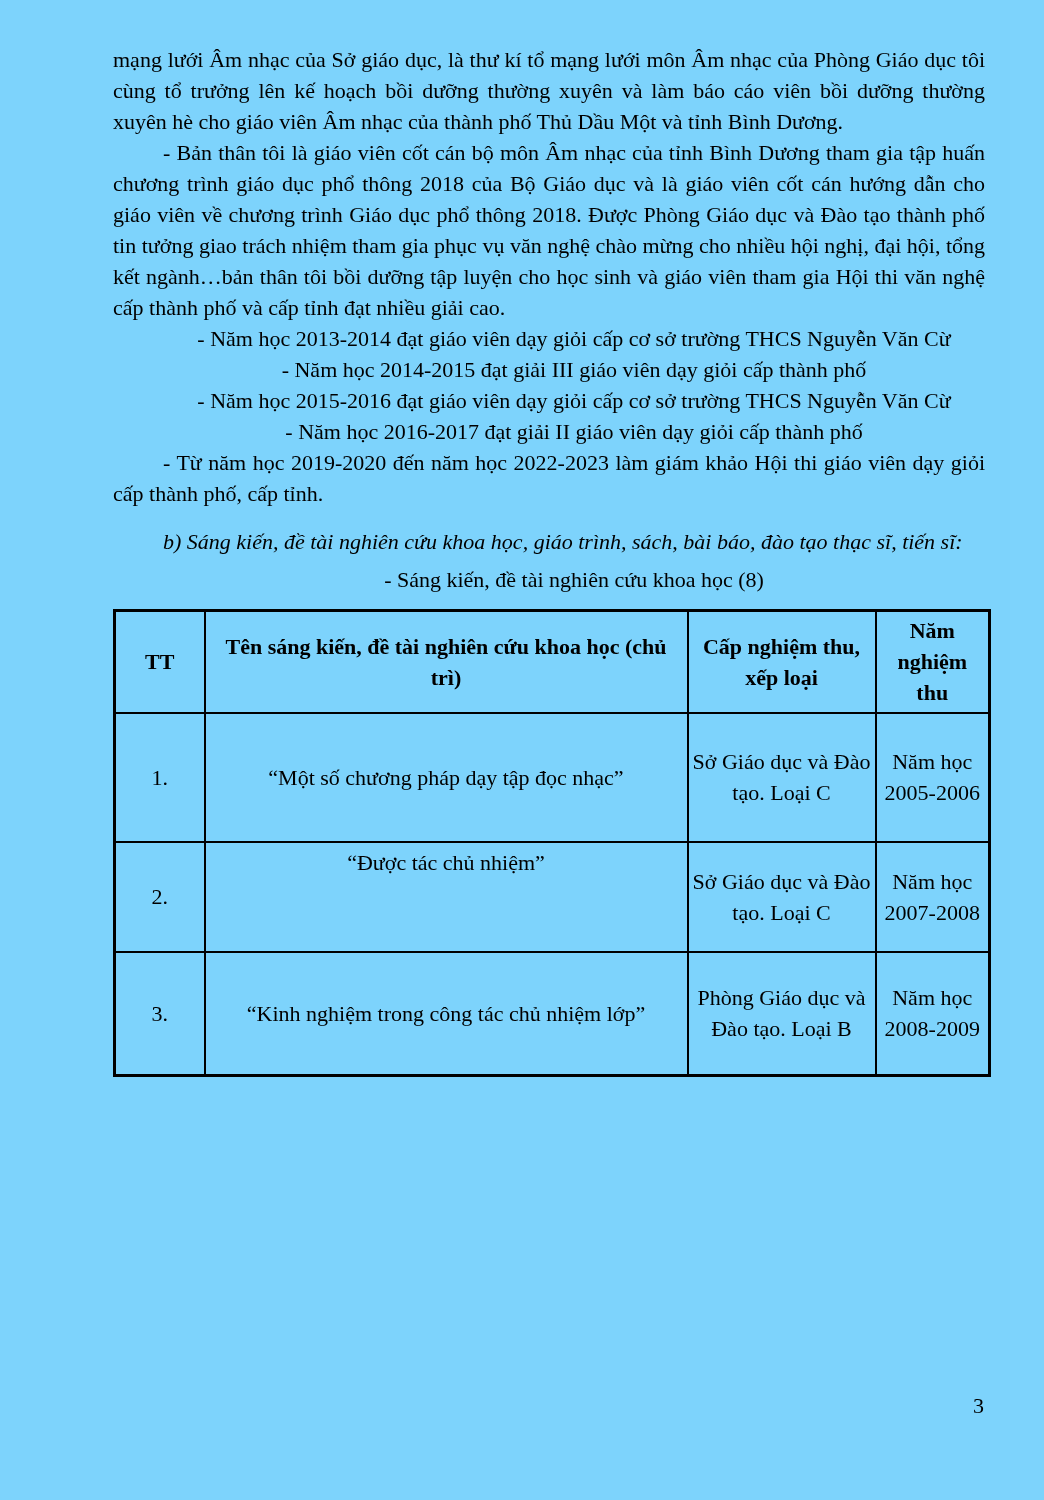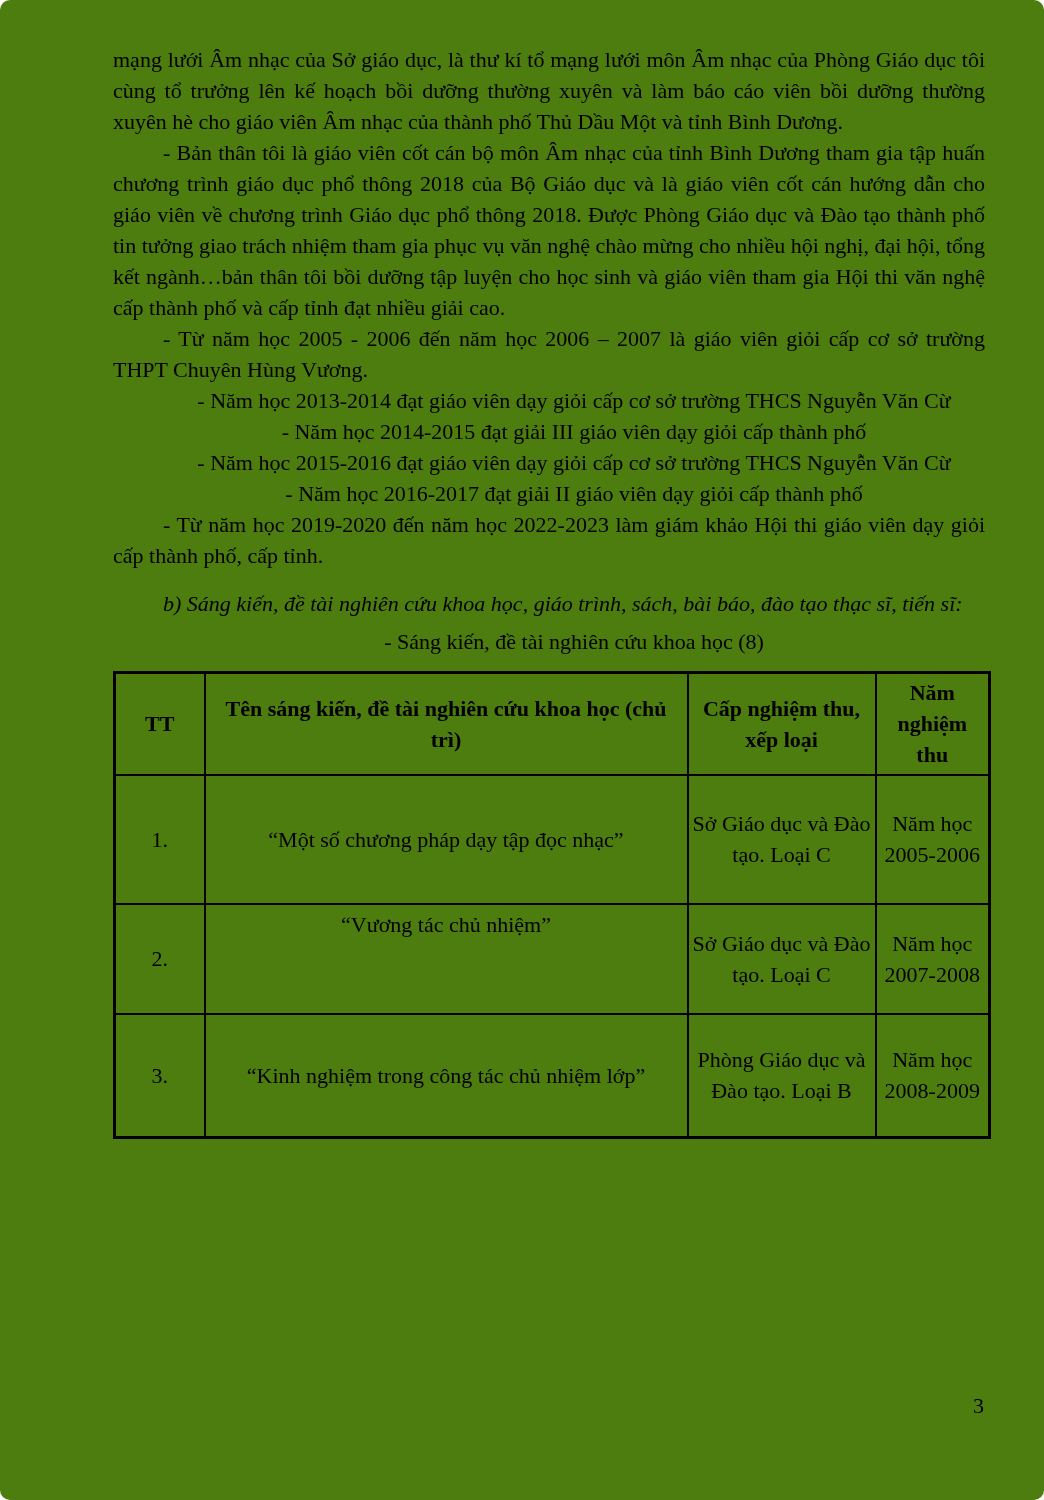--- a/index.html
+++ b/index.html
@@ -1,27 +1,26 @@
 <!DOCTYPE html>
 <html><head>
 <meta charset="utf-8">
 <style>
   * { margin: 0; padding: 0; box-sizing: border-box; }
   html, body { background: #ffffff; }
   .page {
     position: relative;
     width: 1044px;
     height: 1500px;
-    background: #4d7c0f;
+    background: #7dd3fc;
     color: #000000;
     font-family: "Liberation Serif", "DejaVu Serif", serif;
     font-size: 22px;
     line-height: 31px;
     overflow: hidden;
-    border-radius: 10px;
   }
   .content {
     padding: 44px 59px 0 113px;
   }
   p.para {
     text-align: justify;
     text-indent: 50px;
   }
   p.para-noindent {
     text-align: justify;
@@ -60,21 +59,20 @@
     font-size: 22px;
   }
 </style>
 </head>
 <body>
 
 <div class="page">
   <div class="content">
     <p class="para-noindent">mạng lưới Âm nhạc của Sở giáo dục, là thư kí tổ mạng lưới môn Âm nhạc của Phòng Giáo dục tôi cùng tổ trưởng lên kế hoạch bồi dưỡng thường xuyên và làm báo cáo viên bồi dưỡng thường xuyên hè cho giáo viên Âm nhạc của thành phố Thủ Dầu Một và tỉnh Bình Dương.</p>
     <p class="para">- Bản thân tôi là giáo viên cốt cán bộ môn Âm nhạc của tỉnh Bình Dương tham gia tập huấn chương trình giáo dục phổ thông 2018 của Bộ Giáo dục và là giáo viên cốt cán hướng dẫn cho giáo viên về chương trình Giáo dục phổ thông 2018. Được Phòng Giáo dục và Đào tạo thành phố tin tưởng giao trách nhiệm tham gia phục vụ văn nghệ chào mừng cho nhiều hội nghị, đại hội, tổng kết ngành…bản thân tôi bồi dưỡng tập luyện cho học sinh và giáo viên tham gia Hội thi văn nghệ cấp thành phố và cấp tỉnh đạt nhiều giải cao.</p>
-    <p class="para">- Từ năm học 2005 - 2006 đến năm học 2006 – 2007 là giáo viên giỏi cấp cơ sở trường THPT Chuyên Hùng Vương.</p>
     <p class="line">- Năm học 2013-2014 đạt giáo viên dạy giỏi cấp cơ sở trường THCS Nguyễn Văn Cừ</p>
     <p class="line">- Năm học 2014-2015 đạt giải III giáo viên dạy giỏi cấp thành phố</p>
     <p class="line">- Năm học 2015-2016 đạt giáo viên dạy giỏi cấp cơ sở trường THCS Nguyễn Văn Cừ</p>
     <p class="line">- Năm học 2016-2017 đạt giải II giáo viên dạy giỏi cấp thành phố</p>
     <p class="para">- Từ năm học 2019-2020 đến năm học 2022-2023 làm giám khảo Hội thi giáo viên dạy giỏi cấp thành phố, cấp tỉnh.</p>
     <p class="para section-b">b) Sáng kiến, đề tài nghiên cứu khoa học, giáo trình, sách, bài báo, đào tạo thạc sĩ, tiến sĩ:</p>
     <p class="line pre-table">- Sáng kiến, đề tài nghiên cứu khoa học (8)</p>
 
     <table class="ach-table">
       <colgroup>
@@ -93,21 +91,21 @@
       </thead>
       <tbody>
         <tr class="row-1">
           <td>1.</td>
           <td>“Một số chương pháp dạy tập đọc nhạc”</td>
           <td>Sở Giáo dục và Đào tạo. Loại C</td>
           <td>Năm học 2005-2006</td>
         </tr>
         <tr class="row-2">
           <td>2.</td>
-          <td class="vtop">“Vương tác chủ nhiệm”</td>
+          <td class="vtop">“Được tác chủ nhiệm”</td>
           <td>Sở Giáo dục và Đào tạo. Loại C</td>
           <td>Năm học 2007-2008</td>
         </tr>
         <tr class="row-3">
           <td>3.</td>
           <td>“Kinh nghiệm trong công tác chủ nhiệm lớp”</td>
           <td>Phòng Giáo dục và Đào tạo. Loại B</td>
           <td>Năm học 2008-2009</td>
         </tr>
       </tbody>

